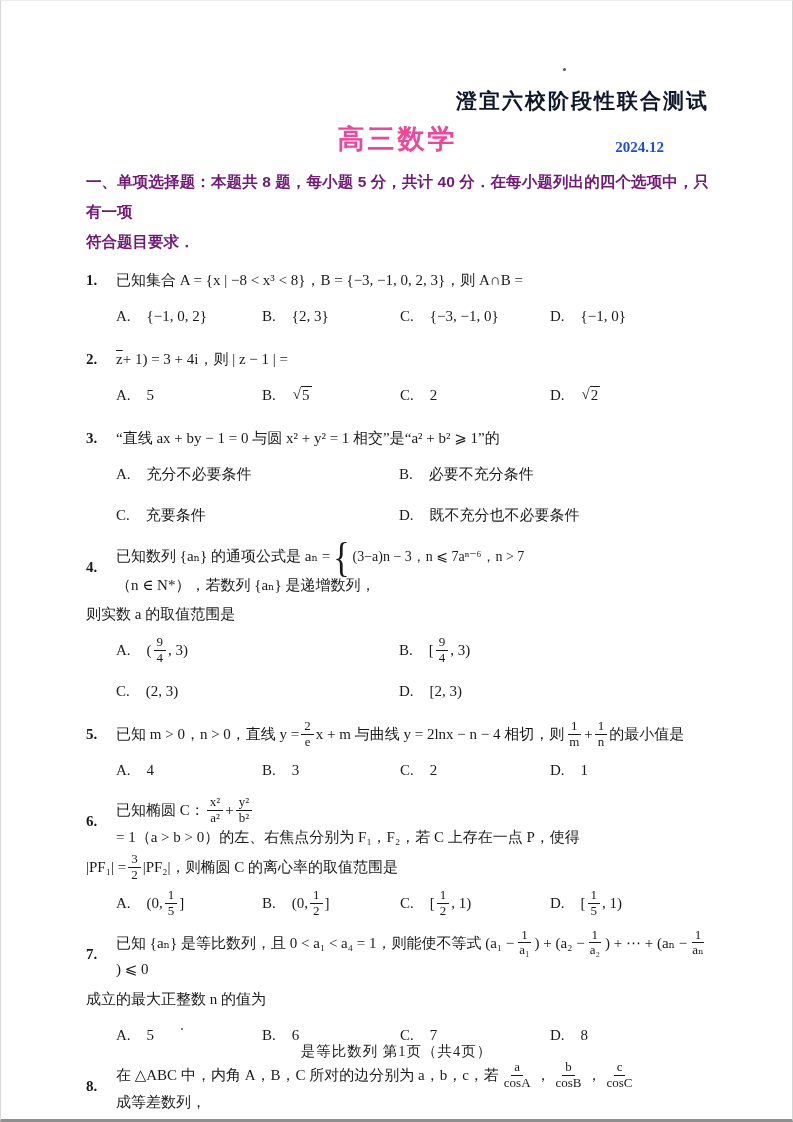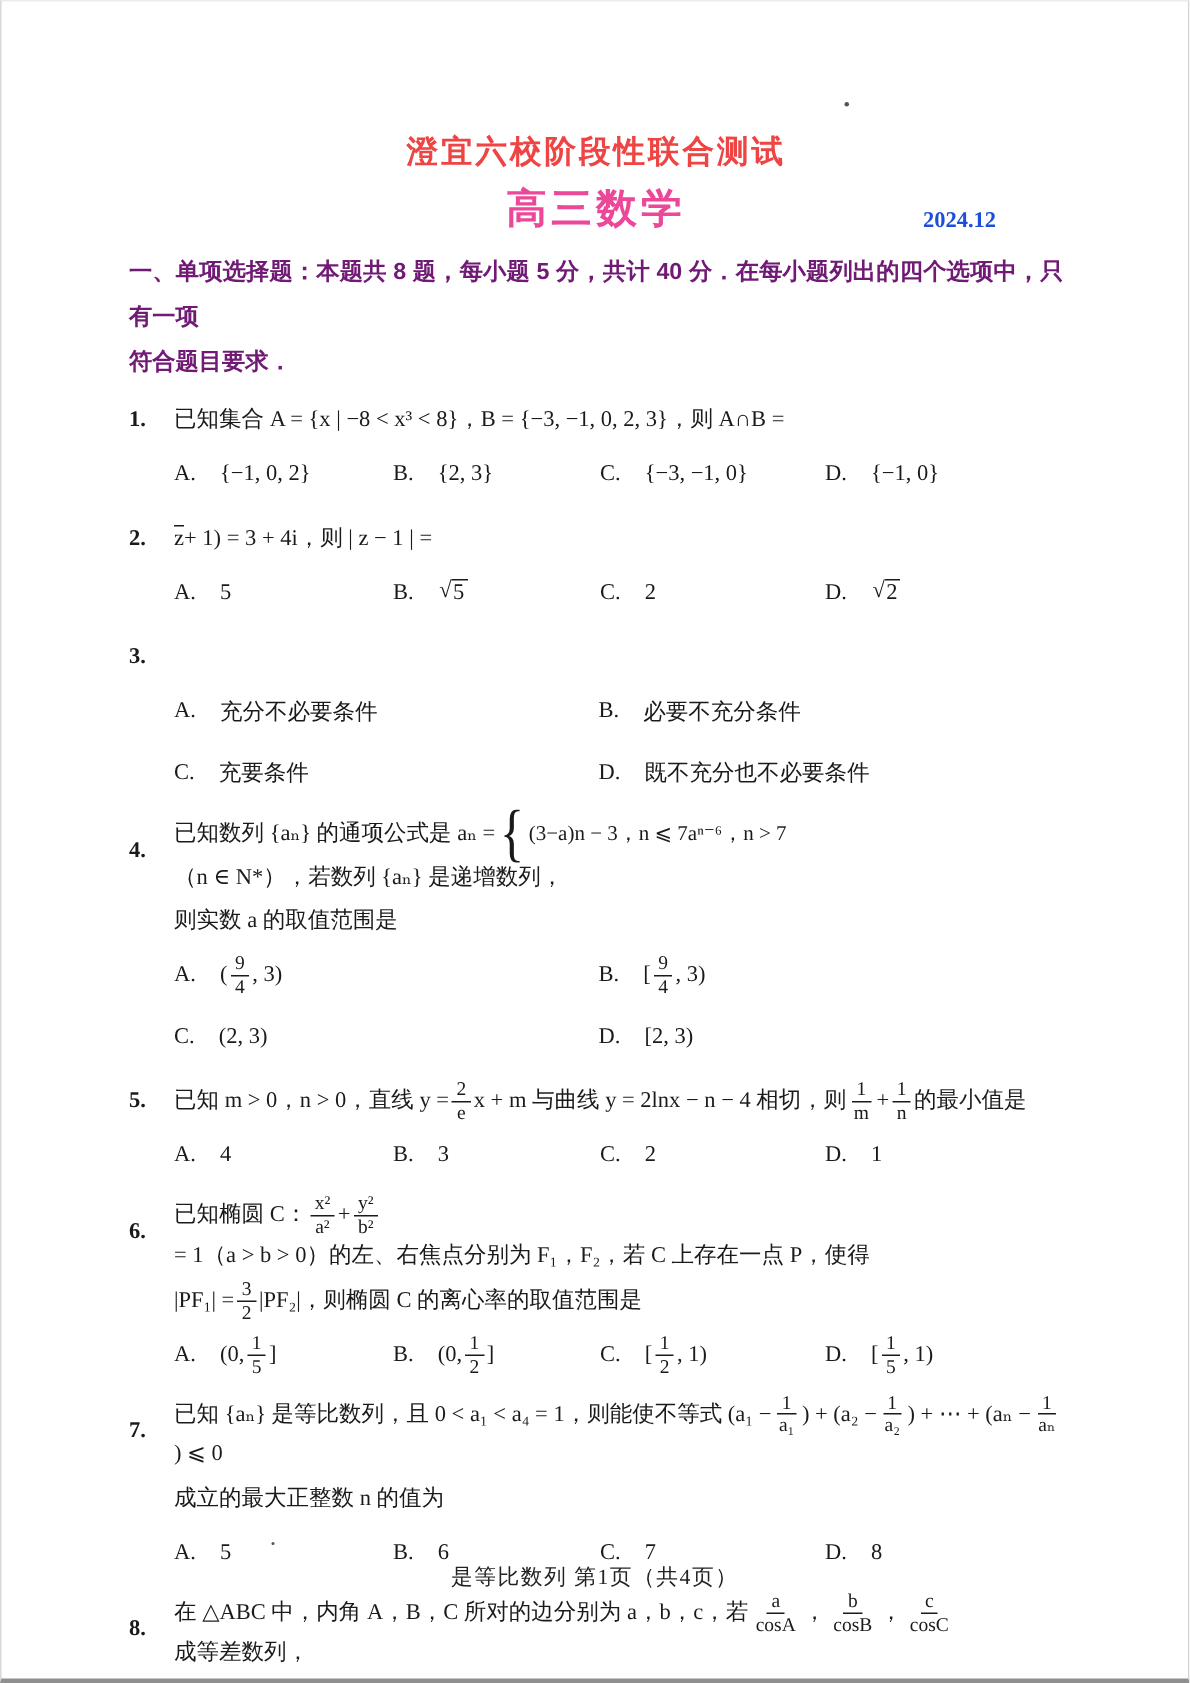--- a/index.html
+++ b/index.html
@@ -16,23 +16,23 @@
     border-right:1px solid #d3d3d3;
     border-top:1px solid #ececec;
     border-bottom:3px solid #8f8f8f;
     overflow:hidden;
   }
   .speck{position:absolute;width:3px;height:3px;background:#555;border-radius:50%;}
   .speck.s1{left:562px;top:67px;}
   .speck.s2{left:180px;top:1027px;width:2px;height:2px;}
 
   h1.title{
-    margin:0 0 6px 0;text-align:center;
+    margin:0 0 6px 0;text-align:right;
     font-family:"Liberation Sans","DejaVu Sans",sans-serif;
-    font-size:21px;font-weight:bold;letter-spacing:2px;color:#ef4444;
+    font-size:21px;font-weight:bold;letter-spacing:2px;color:#0f172a;
   }
   .subrow{position:relative;text-align:center;margin:2px 0 8px 0;height:38px;}
   .subrow h2{
     margin:0;display:inline-block;
     font-family:Liberation Mono, monospace;
     font-size:27px;font-weight:bold;letter-spacing:3px;color:#ec4899;
   }
   .subrow .date{
     position:absolute;right:45px;bottom:3px;
     font-weight:bold;font-size:15px;color:#1d4ed8;
@@ -41,21 +41,21 @@
     margin:8px 0 4px 0;
     font-family:"Liberation Sans","DejaVu Sans",sans-serif;
     font-weight:bold;font-size:15.5px;line-height:1.95;color:#701a75;
     text-align:justify;
   }
 
   .question{margin-bottom:3px;}
   .qline{display:flex;align-items:center;min-height:37px;}
   .qnum{flex:none;width:30px;font-weight:bold;}
   .qcontent{display:inline-flex;flex-wrap:wrap;align-items:center;line-height:1.5;}
-  .qline.cont .qcontent{margin-left:30px;align-items:center;}
+  .qline.cont .qcontent{align-items:center;}
 
   .optrow{display:grid;align-items:center;margin:1px 0 8px 30px;min-height:33px;}
   .optrow.cols4{grid-template-columns:146px 138px 150px auto;}
   .optrow.cols2{grid-template-columns:283px auto;}
   .opt{display:flex;align-items:center;}
   .olabel{margin-right:16px;}
   .ocontent{display:inline-flex;align-items:center;flex-wrap:wrap;}
 
   
   .frac{display:inline-flex;flex-direction:column;align-items:center;vertical-align:middle;margin:0 2px;font-size:13px;line-height:1.15;}
@@ -162,20 +162,23 @@
                 <span class="sign">√</span>
                 <span class="rad">2</span>
               </span>
             </span>
           </div>
         </div>
       </div>
       <div class="question">
         <div class="qline">
           <span class="qnum">3.</span>
+          <span class="qcontent">
+            <span>“直线 ax + by − 1 = 0 与圆 x² + y² = 1 相交”是“a² + b² ⩾ 1”的</span>
+          </span>
         </div>
         <div class="optrow cols2">
           <div class="opt">
             <span class="olabel">A.</span>
             <span class="ocontent">
               <span>充分不必要条件</span>
             </span>
           </div>
           <div class="opt">
             <span class="olabel">B.</span>

